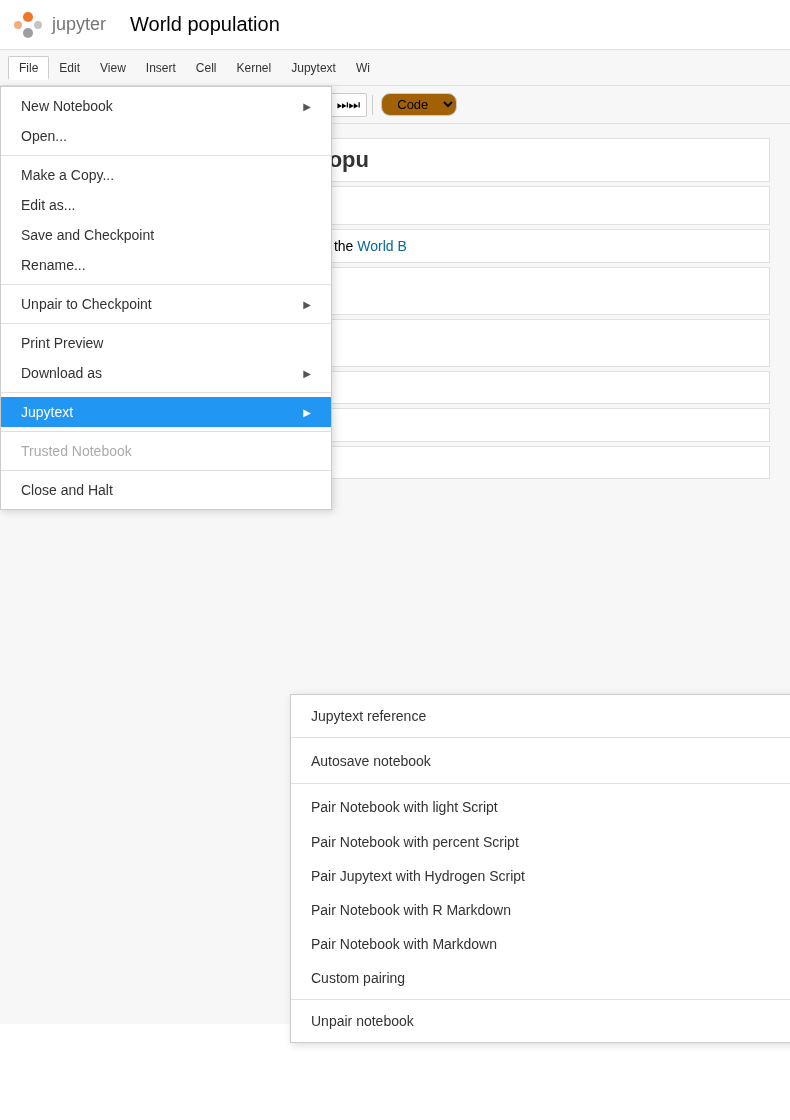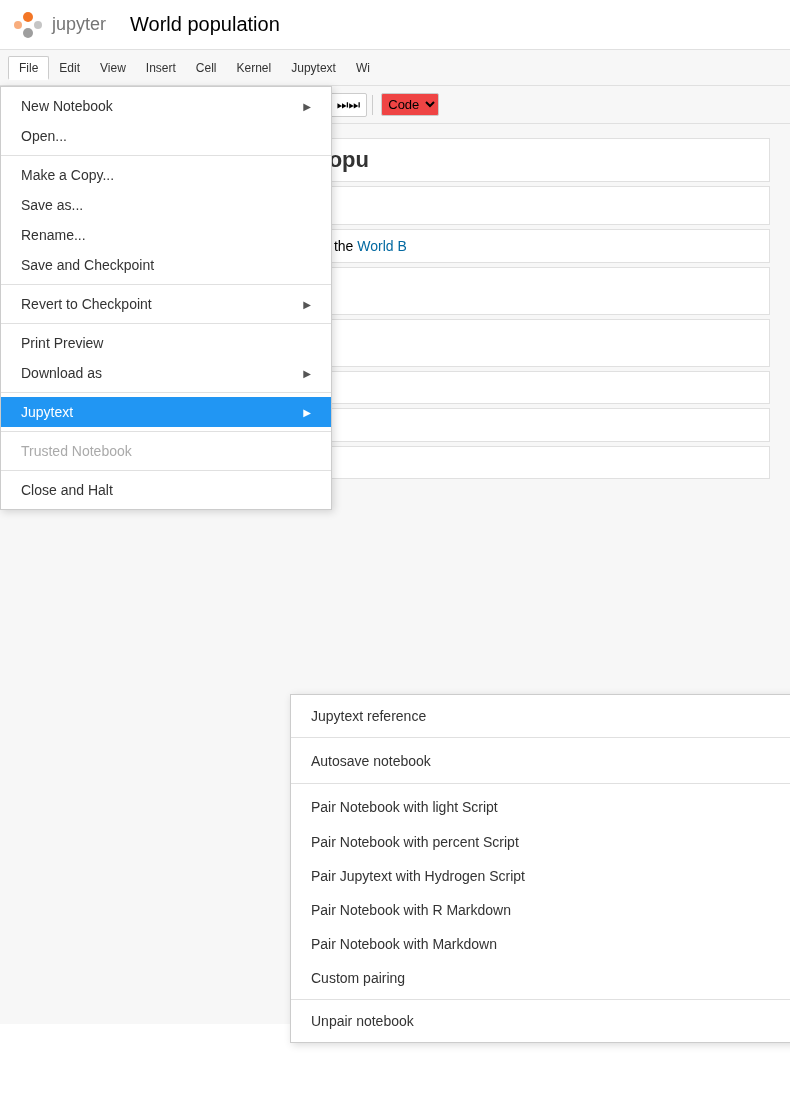--- a/index.html
+++ b/index.html
@@ -93,25 +93,25 @@
       align-items: center;
       gap: 3px;
     }
     .toolbar-separator {
       width: 1px;
       height: 20px;
       background: #ccc;
       margin: 0 4px;
     }
     .toolbar-select {
-      padding: 2px 2px;
+      padding: 2px 11px;
       border: 1px solid #ccc;
-      background: #ef4444;
+      background: #a16207;
       font-size: 13px;
-      border-radius: 2px;
+      border-radius: 9px;
       margin-left: 4px;
     }
 
     
     .file-dropdown {
       position: absolute;
       top: 36px;
       left: 0;
       background: #fff;
       border: 1px solid #ccc;
@@ -213,31 +213,31 @@
       <span class="dropdown-arrow">▶</span>
     </div>
     <div class="dropdown-item">
       <span>Open...</span>
     </div>
     <div class="dropdown-separator"></div>
     <div class="dropdown-item">
       <span>Make a Copy...</span>
     </div>
     <div class="dropdown-item">
-      <span>Save as...</span>
+      <span>Edit as...</span>
+    </div>
+    <div class="dropdown-item">
+      <span>Save and Checkpoint</span>
     </div>
     <div class="dropdown-item">
       <span>Rename...</span>
     </div>
-    <div class="dropdown-item">
-      <span>Save and Checkpoint</span>
-    </div>
-    <div class="dropdown-separator"></div>
-    <div class="dropdown-item">
-      <span>Revert to Checkpoint</span>
+    <div class="dropdown-separator"></div>
+    <div class="dropdown-item">
+      <span>Unpair to Checkpoint</span>
       <span class="dropdown-arrow">▶</span>
     </div>
     <div class="dropdown-separator"></div>
     <div class="dropdown-item">
       <span>Print Preview</span>
     </div>
     <div class="dropdown-item">
       <span>Download as</span>
       <span class="dropdown-arrow">▶</span>
     </div>

